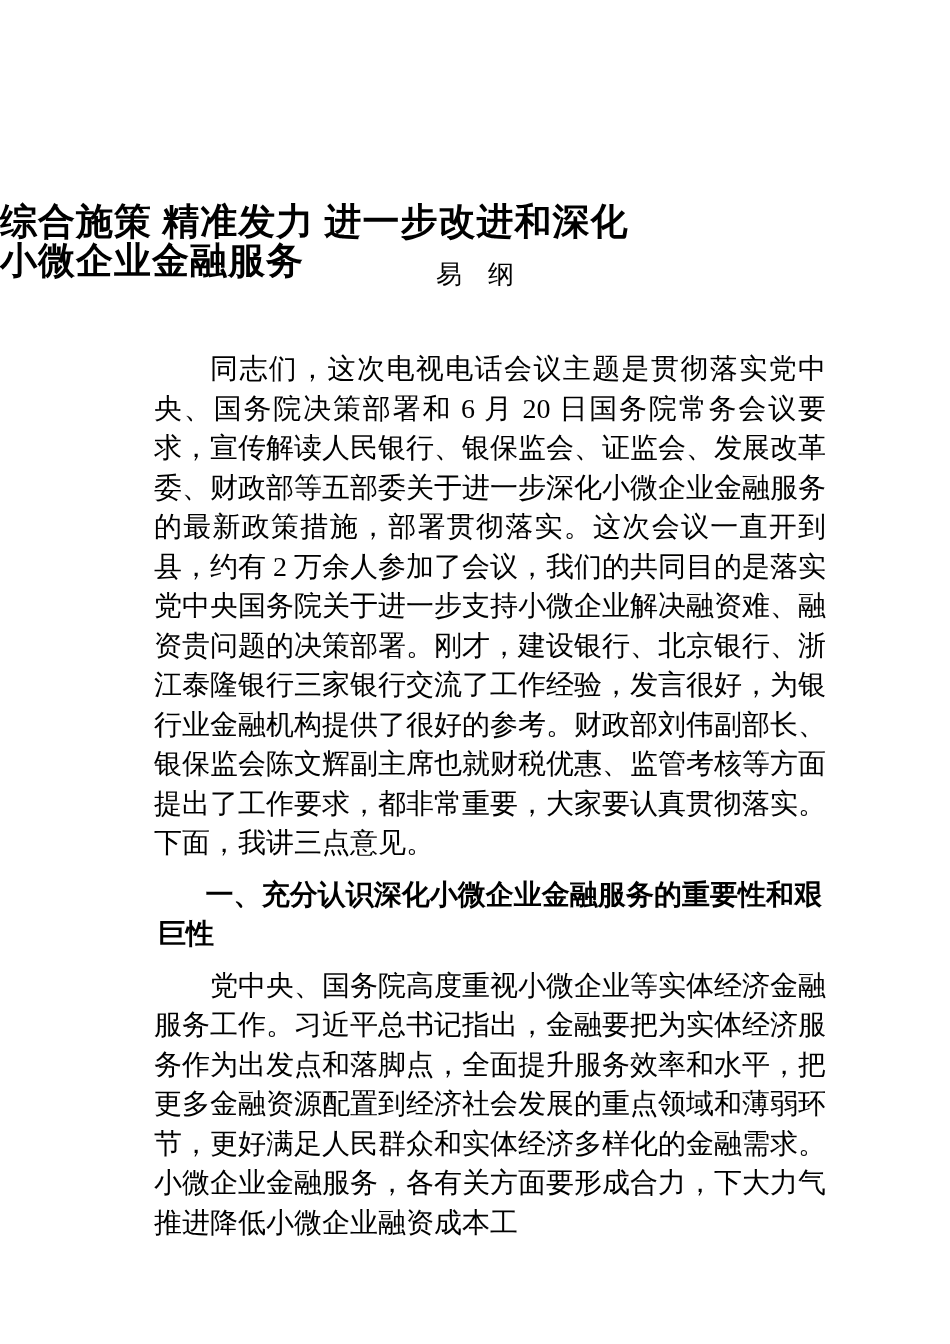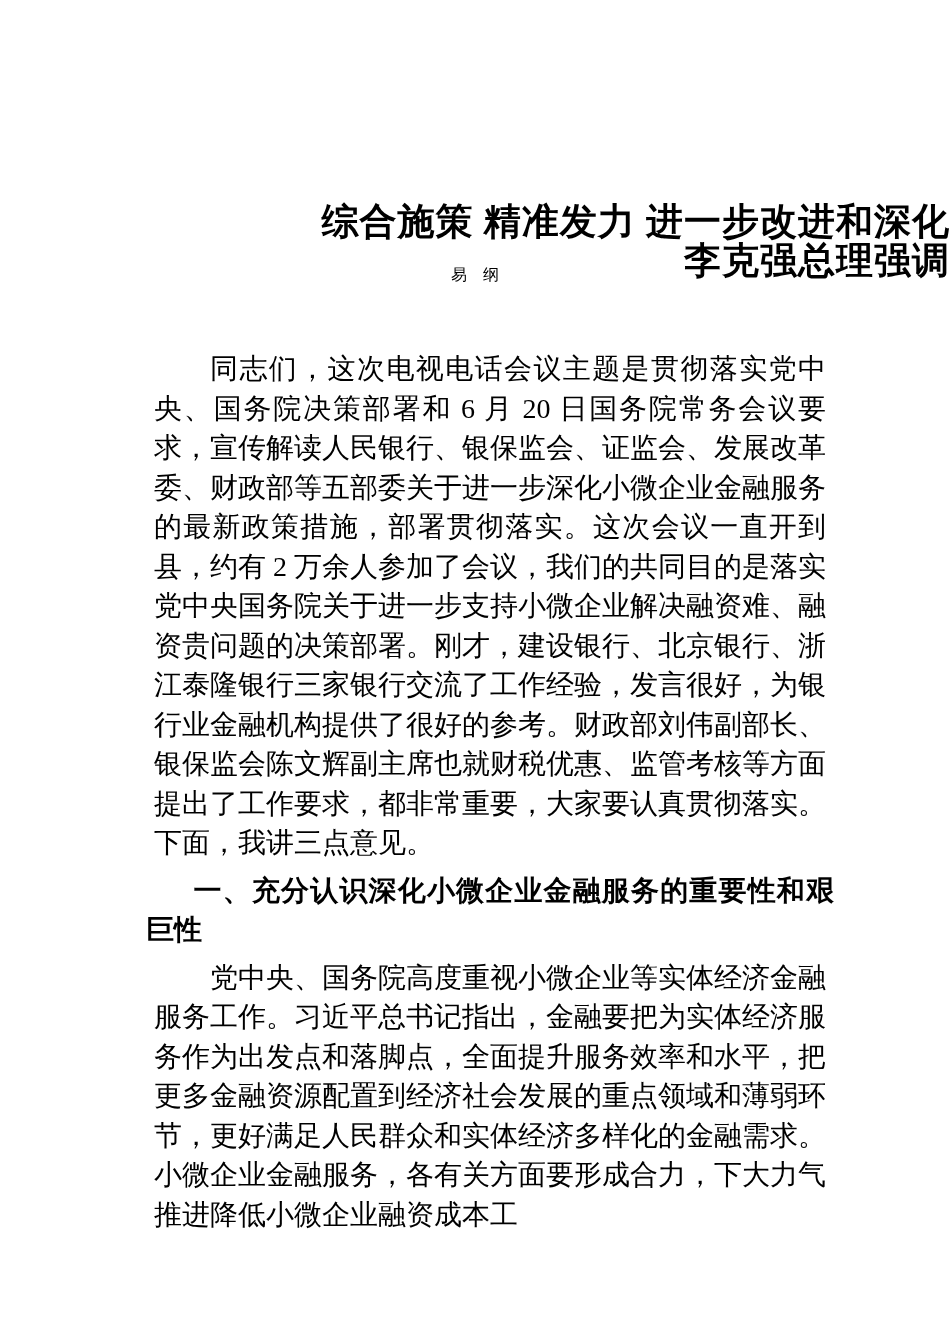--- a/index.html
+++ b/index.html
@@ -14,75 +14,75 @@
     background: #ffffff;
     color: #000000;
     overflow: hidden;
     font-family: "Liberation Serif", "DejaVu Serif", serif;
   }
   .title-block {
     position: absolute;
     top: 177px;
     left: 0;
     right: 0;
-    text-align: right;
+    text-align: left;
     font-weight: bold;
     font-size: 37px;
     line-height: 39px;
     letter-spacing: 1px;
     font-family: "Liberation Serif", "DejaVu Serif", serif;
   }
   .title-line {
     display: block;
     white-space: nowrap;
   }
   .author-line {
     position: absolute;
     top: 260px;
     left: 0;
     right: 0;
     text-align: center;
-    font-size: 16px;
+    font-size: 26px;
     line-height: 30px;
     word-spacing: 0.75em;
     font-family: "Liberation Serif", "DejaVu Serif", serif;
   }
   .body-block {
     position: absolute;
     top: 341px;
     left: 146px;
     width: 688px;
     font-size: 28px;
     line-height: 39.5px;
     text-align: justify;
     text-justify: inter-ideograph;
   }
   .para {
     margin: 8px;
     padding: 0;
     text-indent: 2em;
   }
   .section-heading {
-    margin: 0;
+    margin: 12px;
     padding: 0;
     text-indent: 1.7em;
     font-size: 28px;
     line-height: 39.5px;
     font-weight: bold;
     font-family: "Liberation Sans", "DejaVu Sans", sans-serif;
   }
 </style>
 </head>
 <body>
 
 <div class="page">
 
   <h1 class="title-block">
     <span class="title-line">综合施策 精准发力 进一步改进和深化</span>
-    <span class="title-line">李克强总理强调</span>
+    <span class="title-line">小微企业金融服务</span>
   </h1>
 
   <div class="author-line">易 纲</div>
 
   <div class="body-block">
     <p class="para">同志们，这次电视电话会议主题是贯彻落实党中央、国务院决策部署和 6 月 20 日国务院常务会议要求，宣传解读人民银行、银保监会、证监会、发展改革委、财政部等五部委关于进一步深化小微企业金融服务的最新政策措施，部署贯彻落实。这次会议一直开到县，约有 2 万余人参加了会议，我们的共同目的是落实党中央国务院关于进一步支持小微企业解决融资难、融资贵问题的决策部署。刚才，建设银行、北京银行、浙江泰隆银行三家银行交流了工作经验，发言很好，为银行业金融机构提供了很好的参考。财政部刘伟副部长、银保监会陈文辉副主席也就财税优惠、监管考核等方面提出了工作要求，都非常重要，大家要认真贯彻落实。下面，我讲三点意见。</p>
     <h2 class="section-heading">一、充分认识深化小微企业金融服务的重要性和艰巨性</h2>
     <p class="para">党中央、国务院高度重视小微企业等实体经济金融服务工作。习近平总书记指出，金融要把为实体经济服务作为出发点和落脚点，全面提升服务效率和水平，把更多金融资源配置到经济社会发展的重点领域和薄弱环节，更好满足人民群众和实体经济多样化的金融需求。小微企业金融服务，各有关方面要形成合力，下大力气推进降低小微企业融资成本工</p>
   </div>
 

